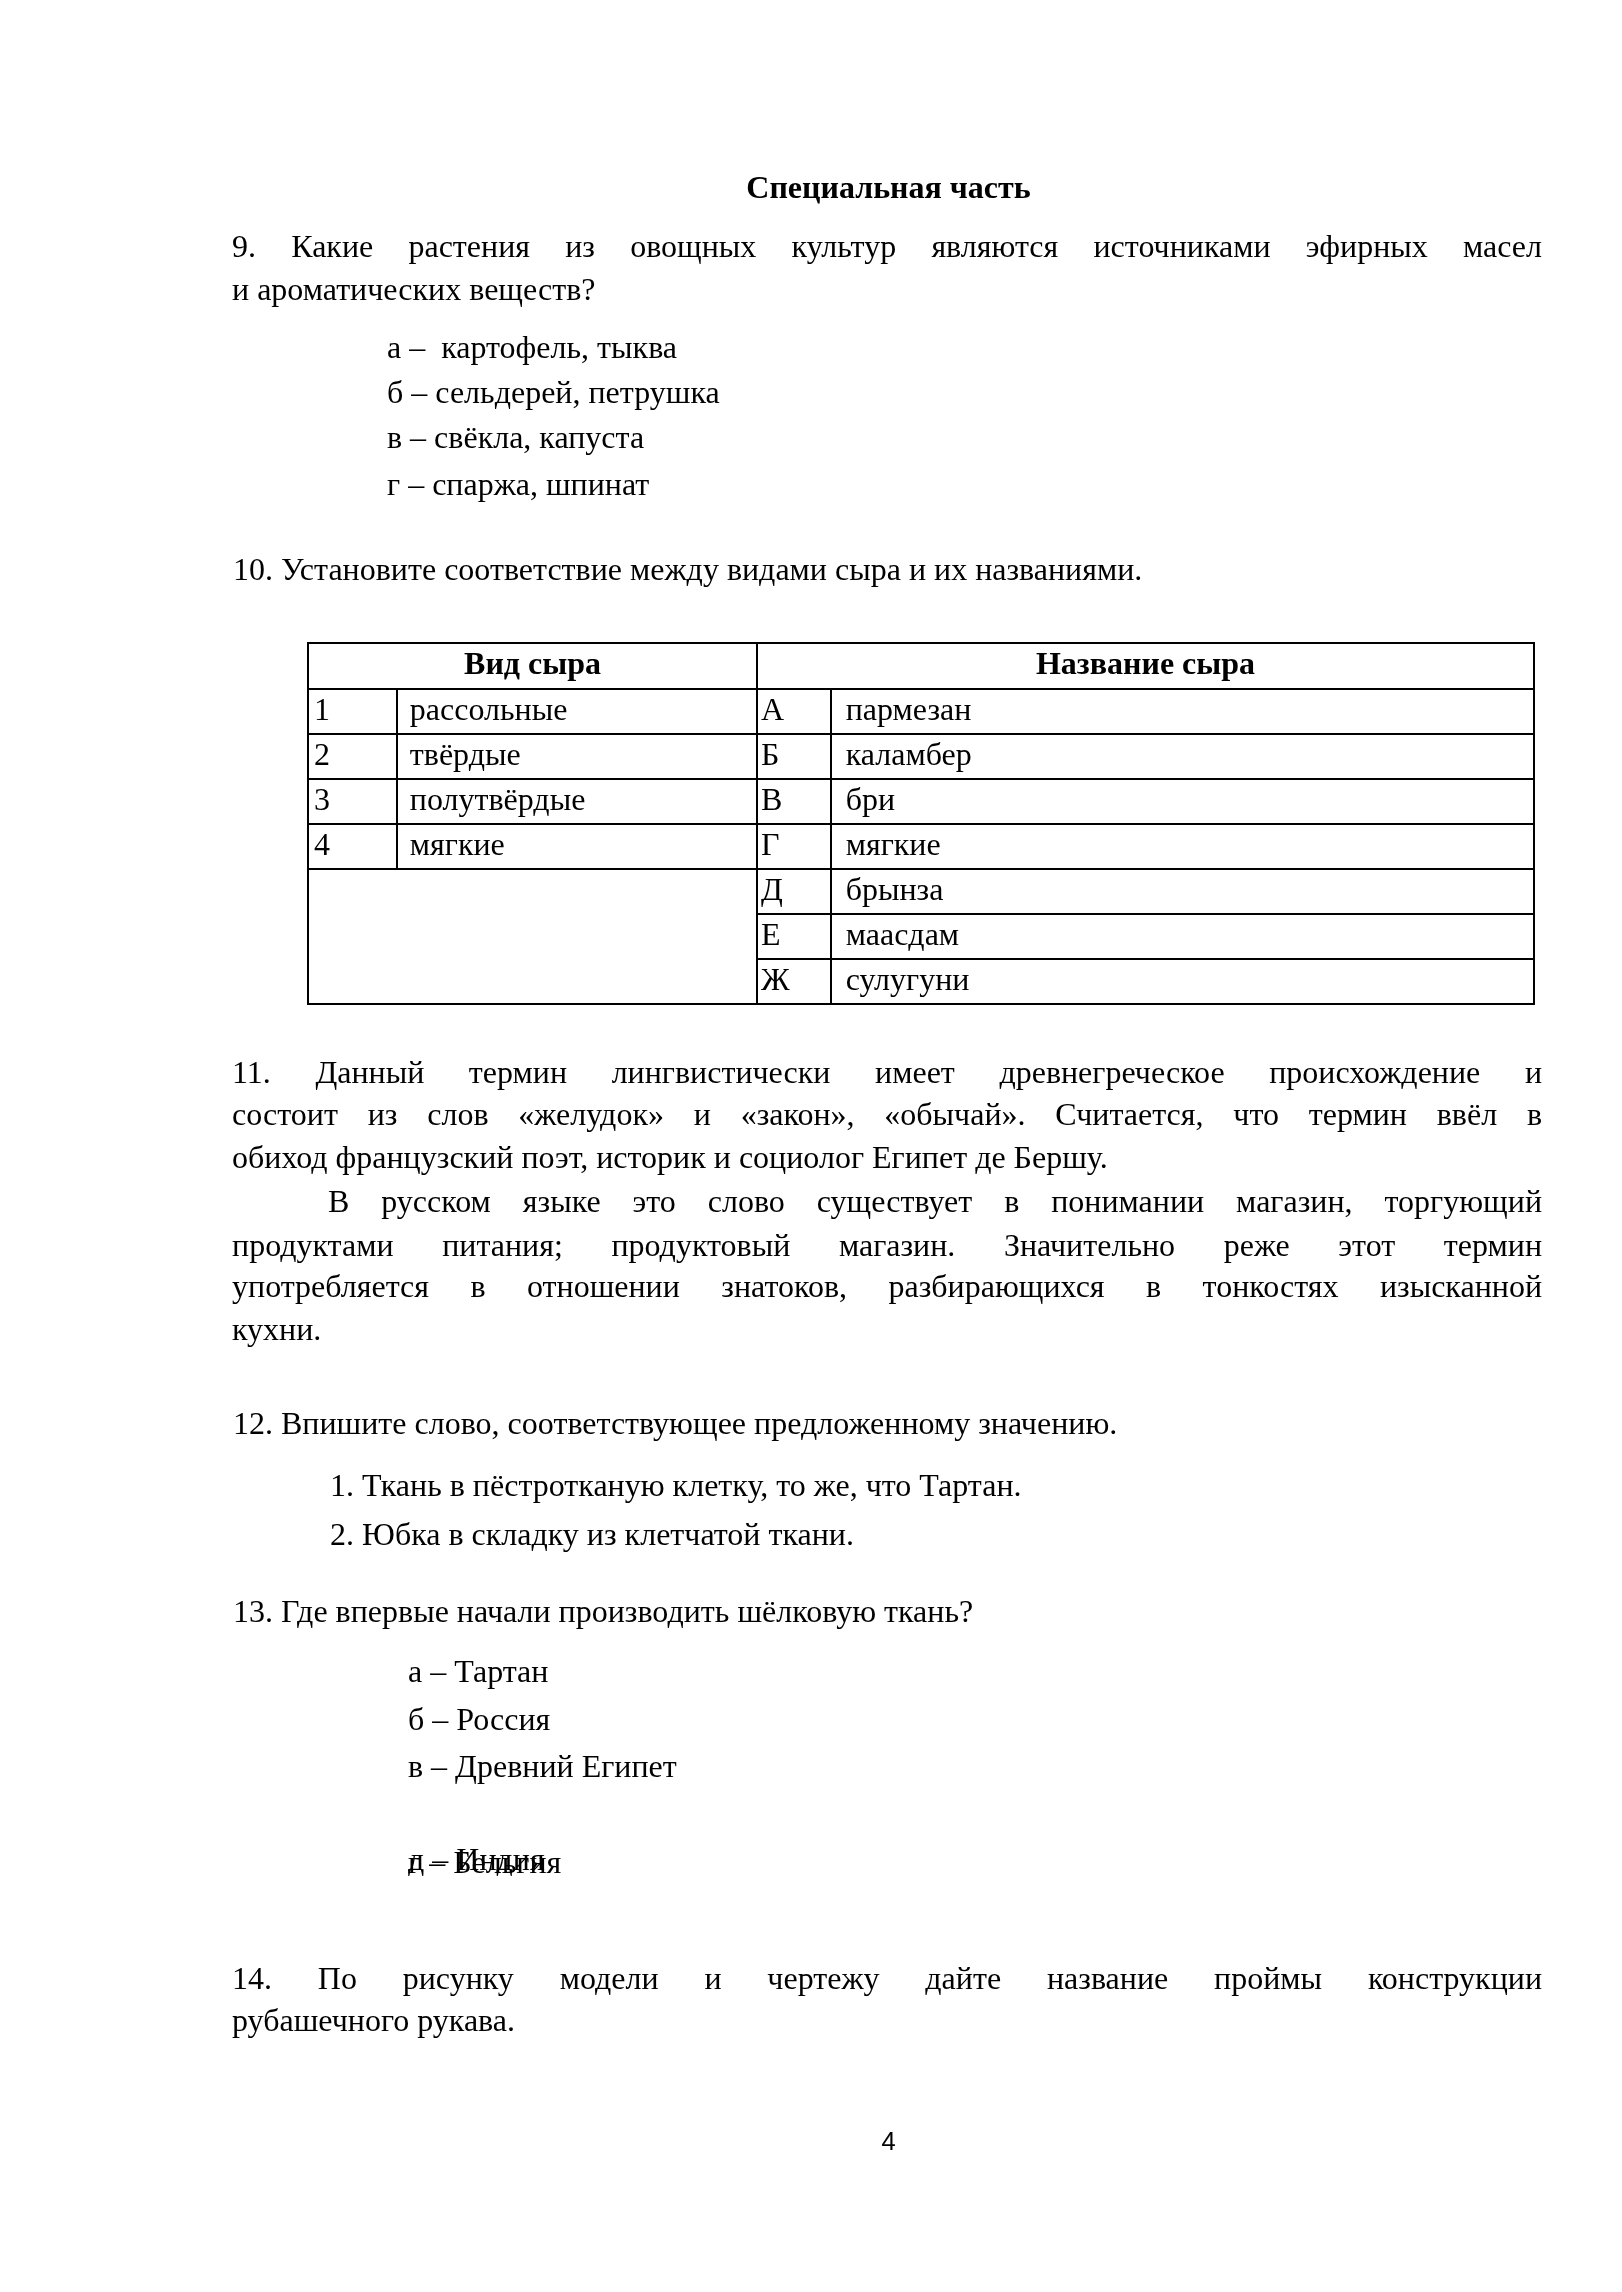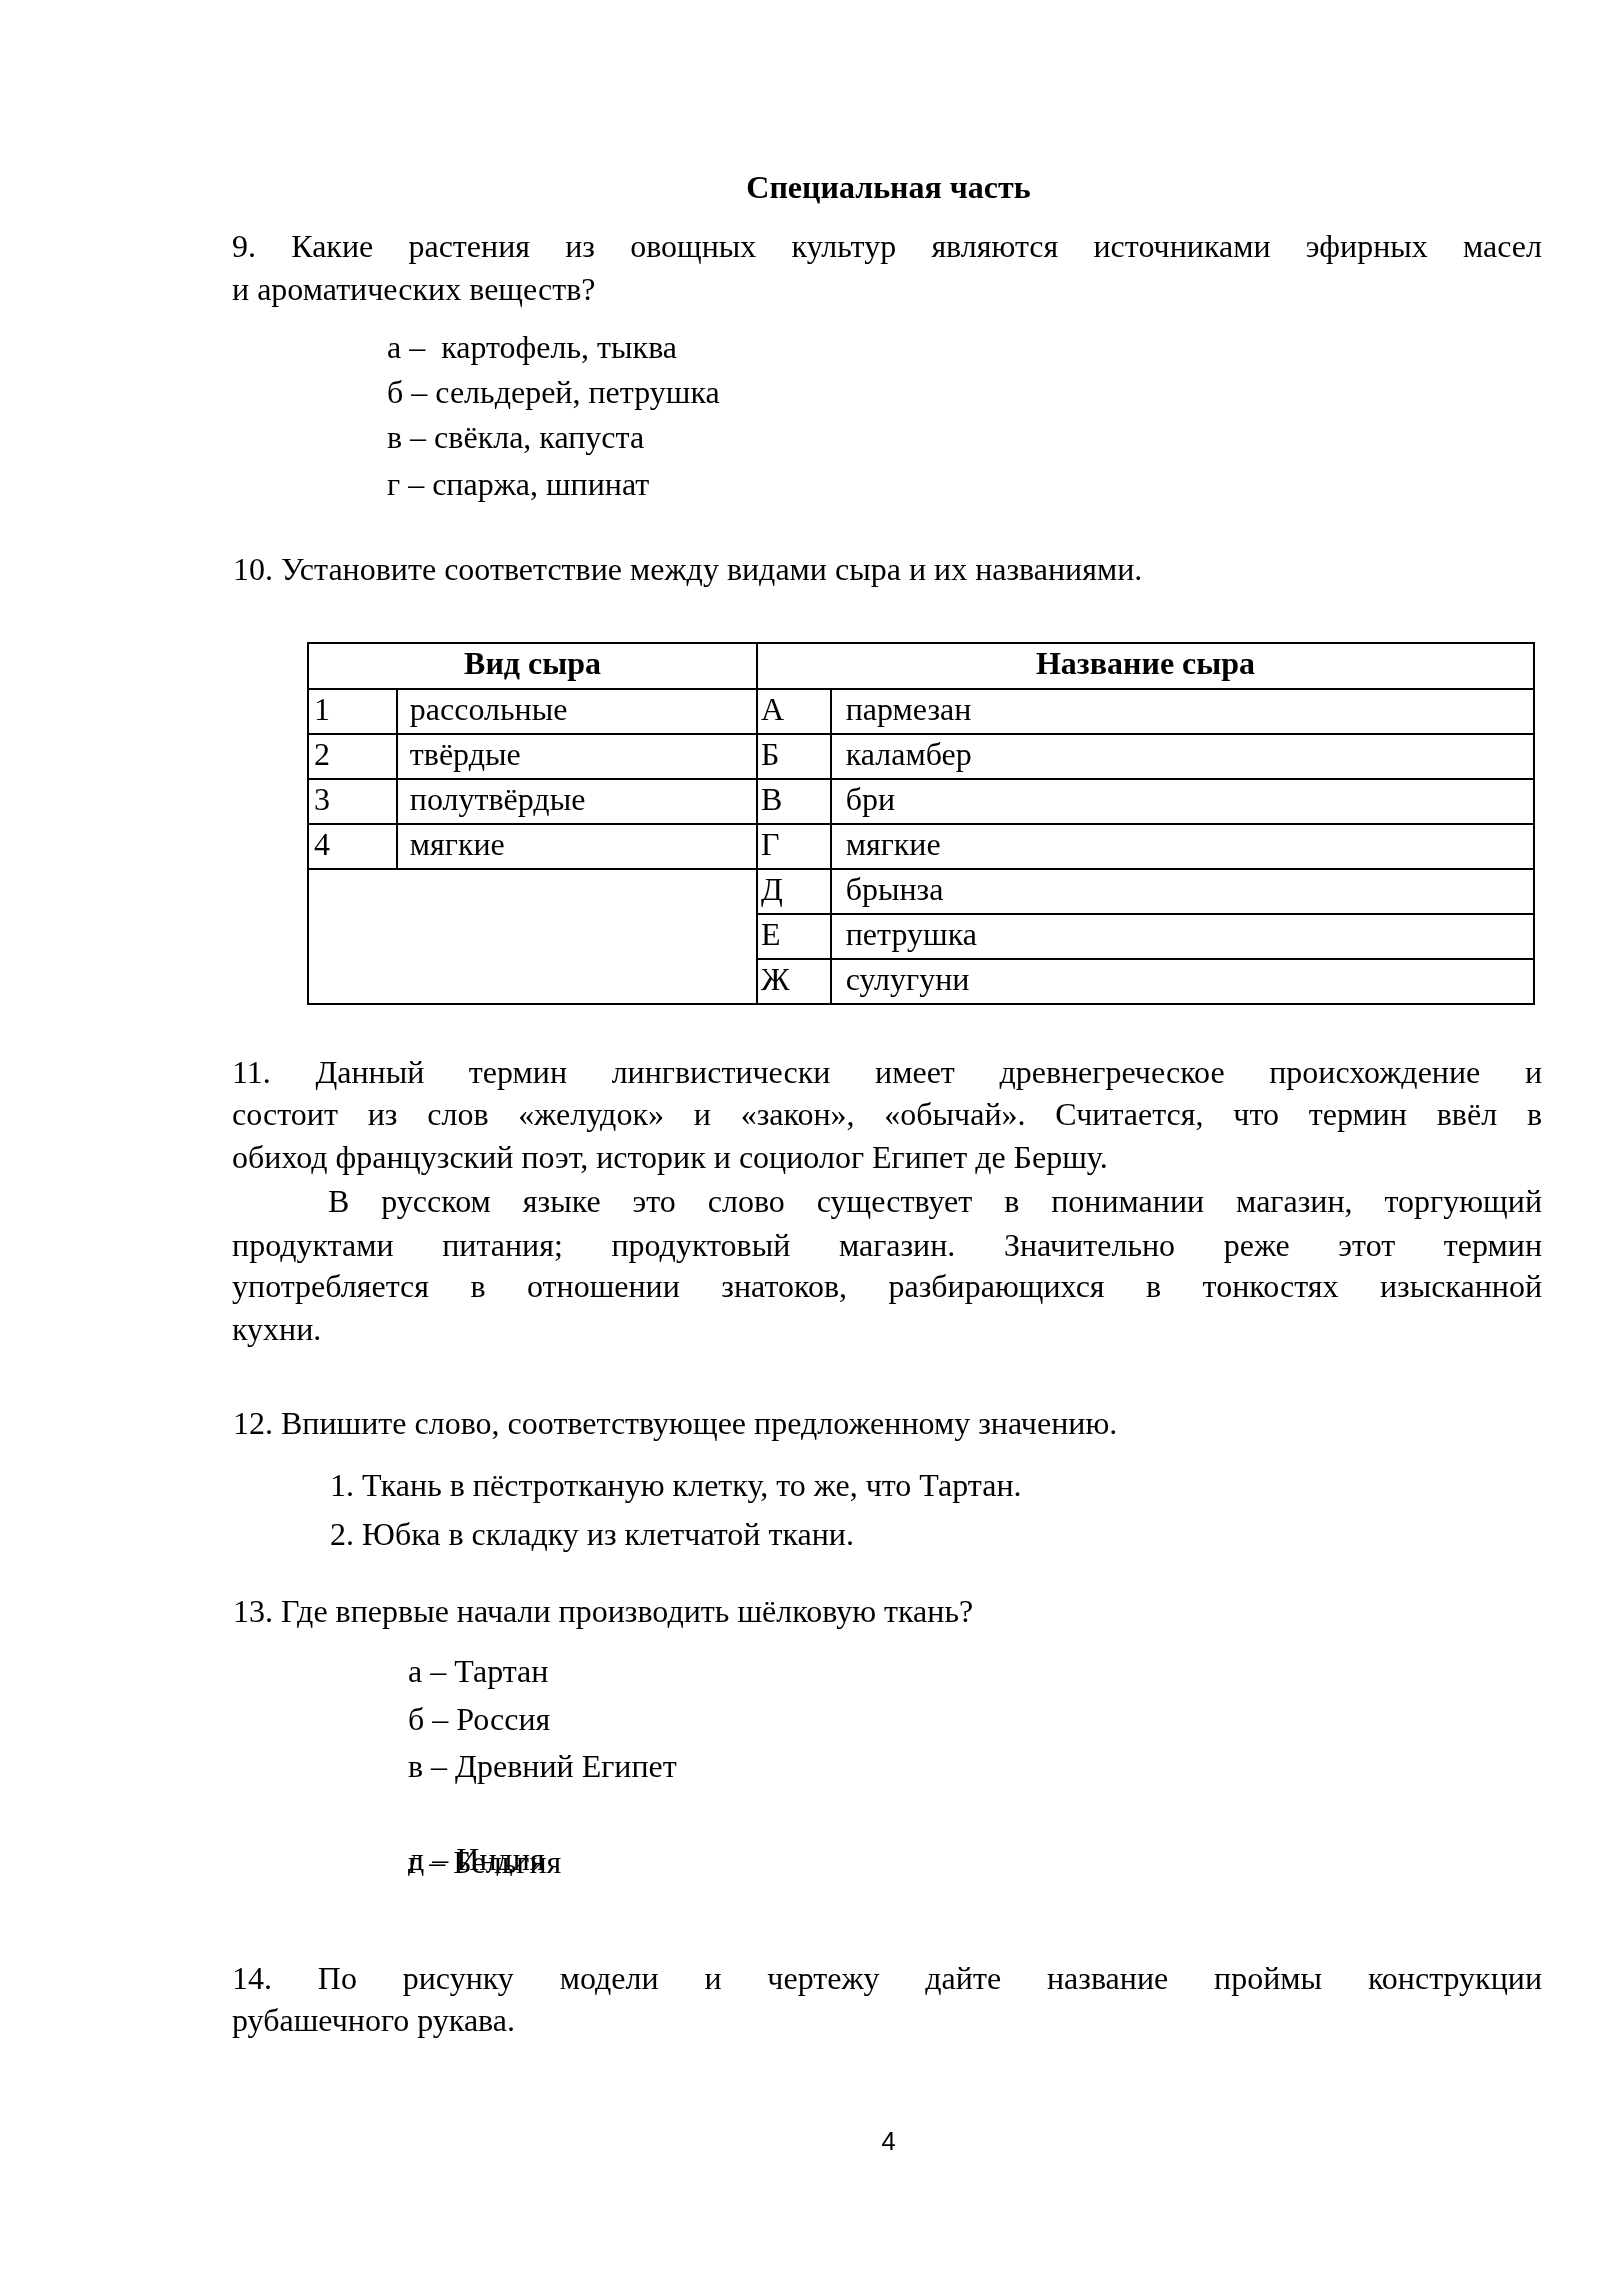--- a/index.html
+++ b/index.html
@@ -114,21 +114,21 @@
           </td>
       <td>
             <div class="cell-inner name">брынза</div>
           </td>
     </tr>
     <tr>
       <td>
             <div class="cell-inner let">Е</div>
           </td>
       <td>
-            <div class="cell-inner name">петрушка</div>
+            <div class="cell-inner name">маасдам</div>
           </td>
     </tr>
     <tr>
       <td>
             <div class="cell-inner let">Ж</div>
           </td>
       <td>
             <div class="cell-inner name">сулугуни</div>
           </td>
     </tr>

